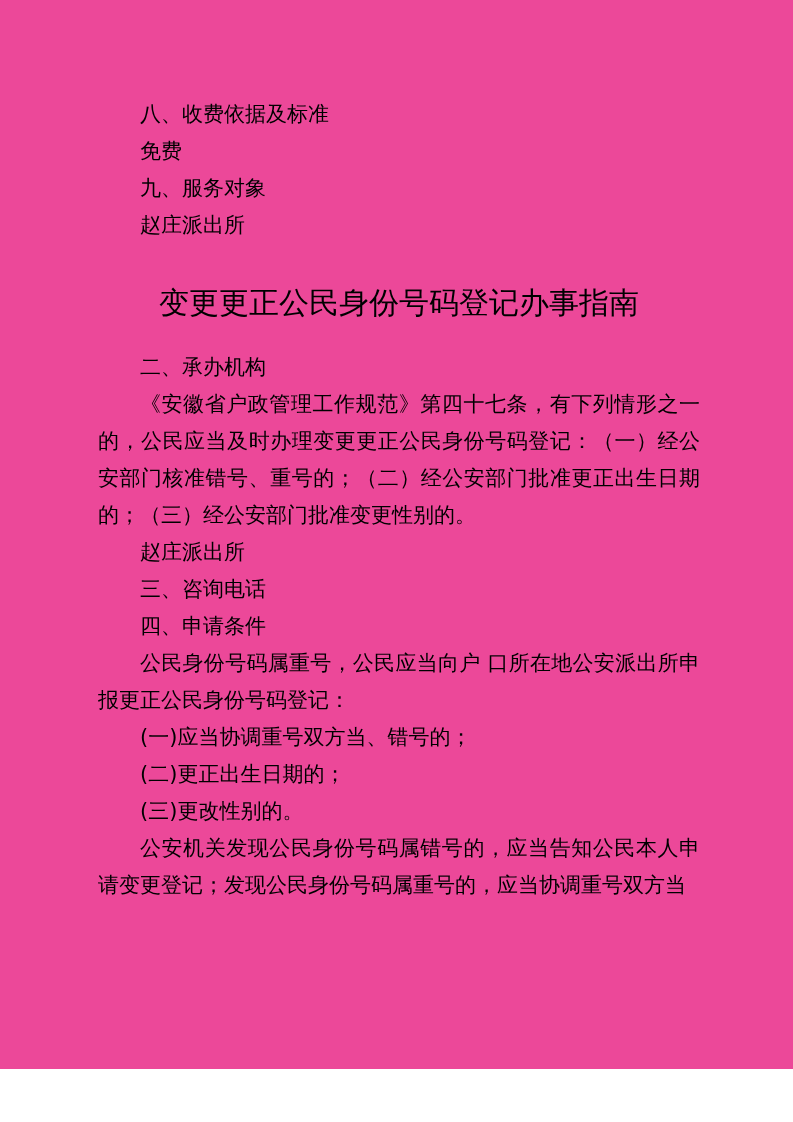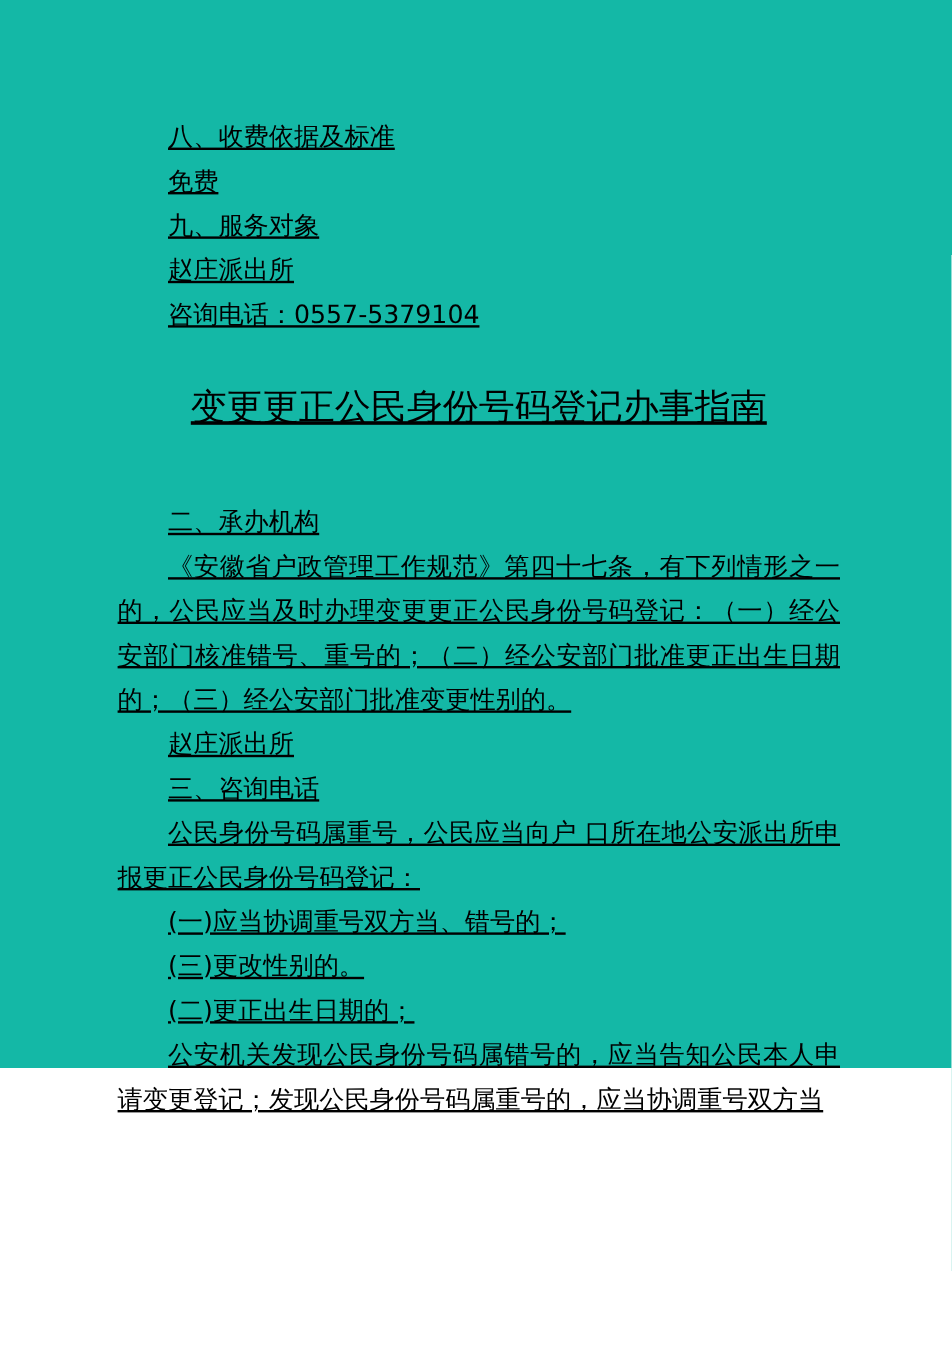--- a/index.html
+++ b/index.html
@@ -10,24 +10,23 @@
   body {
     width: 793px;
     height: 1122px;
     overflow: hidden;
     font-family: "DejaVu Sans", "Liberation Sans", sans-serif;
     color: #000000;
   }
   .page {
     box-sizing: border-box;
     width: 793px;
-    height: 890px;
+    height: 1069px;
     padding: 96px 93px 0 98px;
-    background: #14b8a6;
-    text-decoration: underline;
+    background: #ec4899;
   }
   .page p {
     margin: 0;
   }
   .line {
     font-size: 21px;
     line-height: 37px;
     text-indent: 2em;
     font-weight: 400;
   }
@@ -36,45 +35,45 @@
   }
   .paragraph {
     text-align: justify;
   }
   .indent-extra {
     text-indent: 2.3em;
   }
   .title {
     font-size: 30px;
     line-height: 46px;
-    margin: 36px 0 54px 0;
+    margin: 36px 0 23px 0;
     text-align: center;
     font-weight: 500;
     text-indent: 0;
   }
 </style>
 </head>
 <body>
 
 <div class="page">
 
   <p class="line heading">八、收费依据及标准</p>
   <p class="line">免费</p>
   <p class="line heading">九、服务对象</p>
   <p class="line">赵庄派出所</p>
-  <p class="line">咨询电话：0557-5379104</p>
 
   <h1 class="title">变更更正公民身份号码登记办事指南</h1>
 
   <p class="line heading">二、承办机构</p>
 
   <p class="line paragraph">《安徽省户政管理工作规范》第四十七条，有下列情形之一的，公民应当及时办理变更更正公民身份号码登记：（一）经公安部门核准错号、重号的；（二）经公安部门批准更正出生日期的；（三）经公安部门批准变更性别的。</p>
   <p class="line">赵庄派出所</p>
 
   <p class="line heading">三、咨询电话</p>
 
+  <p class="line heading">四、申请条件</p>
   <p class="line paragraph">公民身份号码属重号，公民应当向户 口所在地公安派出所申报更正公民身份号码登记：</p>
   <p class="line">(一)应当协调重号双方当、错号的；</p>
+  <p class="line">(二)更正出生日期的；</p>
   <p class="line">(三)更改性别的。</p>
-  <p class="line">(二)更正出生日期的；</p>
   <p class="line paragraph">公安机关发现公民身份号码属错号的，应当告知公民本人申请变更登记；发现公民身份号码属重号的，应当协调重号双方当</p>
 
 </div>
 
 </body></html>

